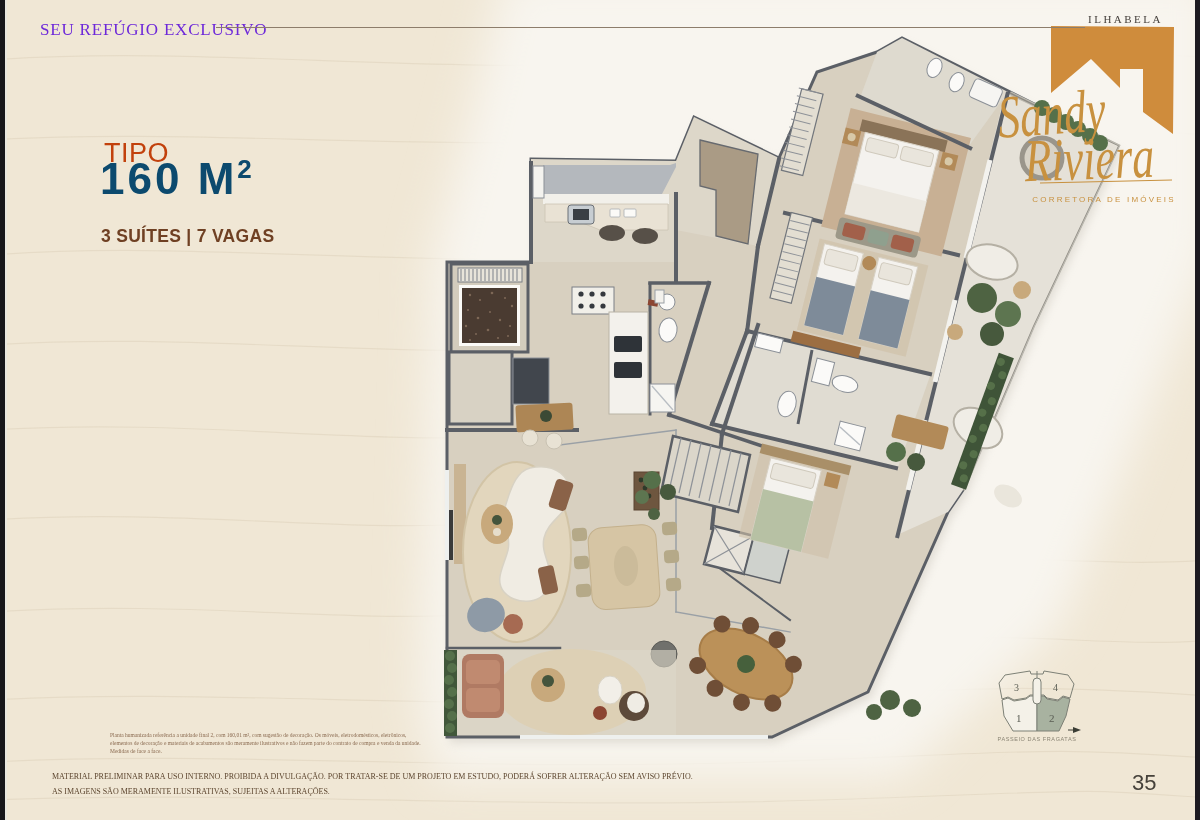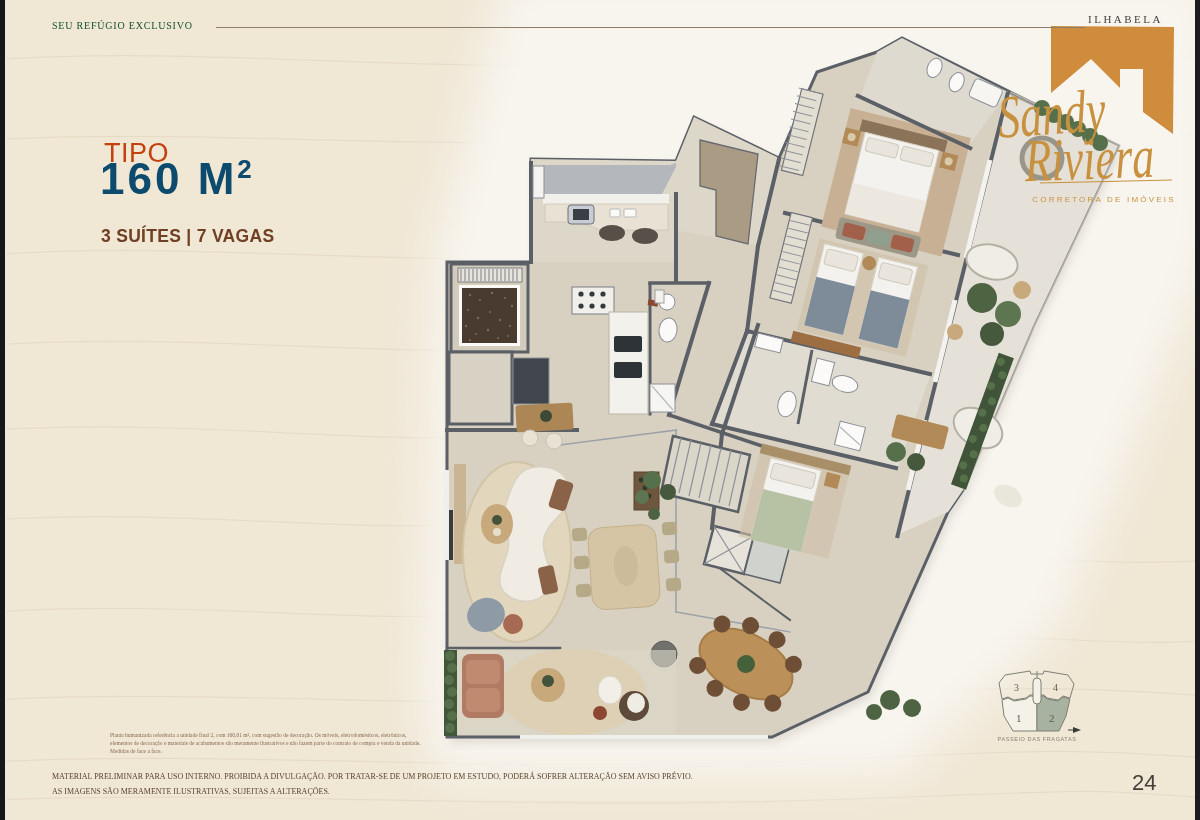--- a/index.html
+++ b/index.html
@@ -1,19 +1,19 @@
 <!DOCTYPE html>
 <html><head>
 <meta charset="utf-8">
 <style>
   html,body{margin:0;padding:0;}
   body{width:1200px;height:820px;overflow:hidden;background:#f0e7d5;font-family:"Liberation Sans",sans-serif;position:relative;}
   #stage{position:absolute;left:0;top:0;width:1200px;height:820px;}
   .abs{position:absolute;}
-  #hdr{left:52px;top:20px;font-family:"Liberation Serif",serif;font-size:10px;letter-spacing:0.8px;color:#14532d;}
+  #hdr{left:40px;top:20px;font-family:"Liberation Serif",serif;font-size:17px;letter-spacing:0.8px;color:#6d28d9;}
   #hline{left:216px;top:27px;width:869px;height:1px;background:#8d7d6b;}
   #ilha{left:1088px;top:13px;font-family:"Liberation Serif",serif;font-size:11px;letter-spacing:2.5px;color:#45403c;}
   #tipo{left:104px;top:138px;font-size:27px;color:#c2410c;letter-spacing:0.5px;}
   #m2{left:100px;top:154px;font-size:44px;font-weight:bold;color:#0c4a6e;letter-spacing:3px;}
   #m2 sup{font-size:26px;}
   #suites{left:101px;top:226px;font-size:17.5px;font-weight:bold;color:#6f4023;letter-spacing:0.3px;}
   #tiny{left:110px;top:731px;width:320px;font-size:5.5px;line-height:8px;color:#8a6a50;font-family:"Liberation Serif",serif;}
   #foot{left:40px;top:770px;font-family:"Liberation Serif",serif;font-size:8px;line-height:14.8px;color:#5c452e;letter-spacing:0px;margin-left:12px;}
   #pnum{left:1132px;top:770px;font-size:22px;color:#45413a;}
   #edgeL{left:0;top:0;width:5px;height:820px;background:#17171b;}
@@ -434,13 +434,13 @@
 <div class="abs" id="hdr">SEU REFÚGIO EXCLUSIVO</div>
 <div class="abs" id="hline"></div>
 <div class="abs" id="ilha">ILHABELA</div>
 <div class="abs" id="tipo">TIPO</div>
 <div class="abs" id="m2">160 M<sup>2</sup></div>
 <div class="abs" id="suites">3 SUÍTES | 7 VAGAS</div>
 <div class="abs" id="tiny">Planta humanizada referência a unidade final 2, com 160,01 m², com sugestão de decoração. Os móveis, eletrodomésticos,
 eletrônicos, elementos de decoração e materiais de acabamentos são meramente ilustrativos e não fazem parte do
 contrato de compra e venda da unidade. Medidas de face a face.</div>
 <div class="abs" id="foot">MATERIAL PRELIMINAR PARA USO INTERNO. PROIBIDA A DIVULGAÇÃO. POR TRATAR-SE DE UM PROJETO EM ESTUDO, PODERÁ SOFRER ALTERAÇÃO SEM AVISO PRÉVIO.<br>AS IMAGENS SÃO MERAMENTE ILUSTRATIVAS, SUJEITAS A ALTERAÇÕES.</div>
-<div class="abs" id="pnum">24</div>
+<div class="abs" id="pnum">35</div>
 
 </body></html>

